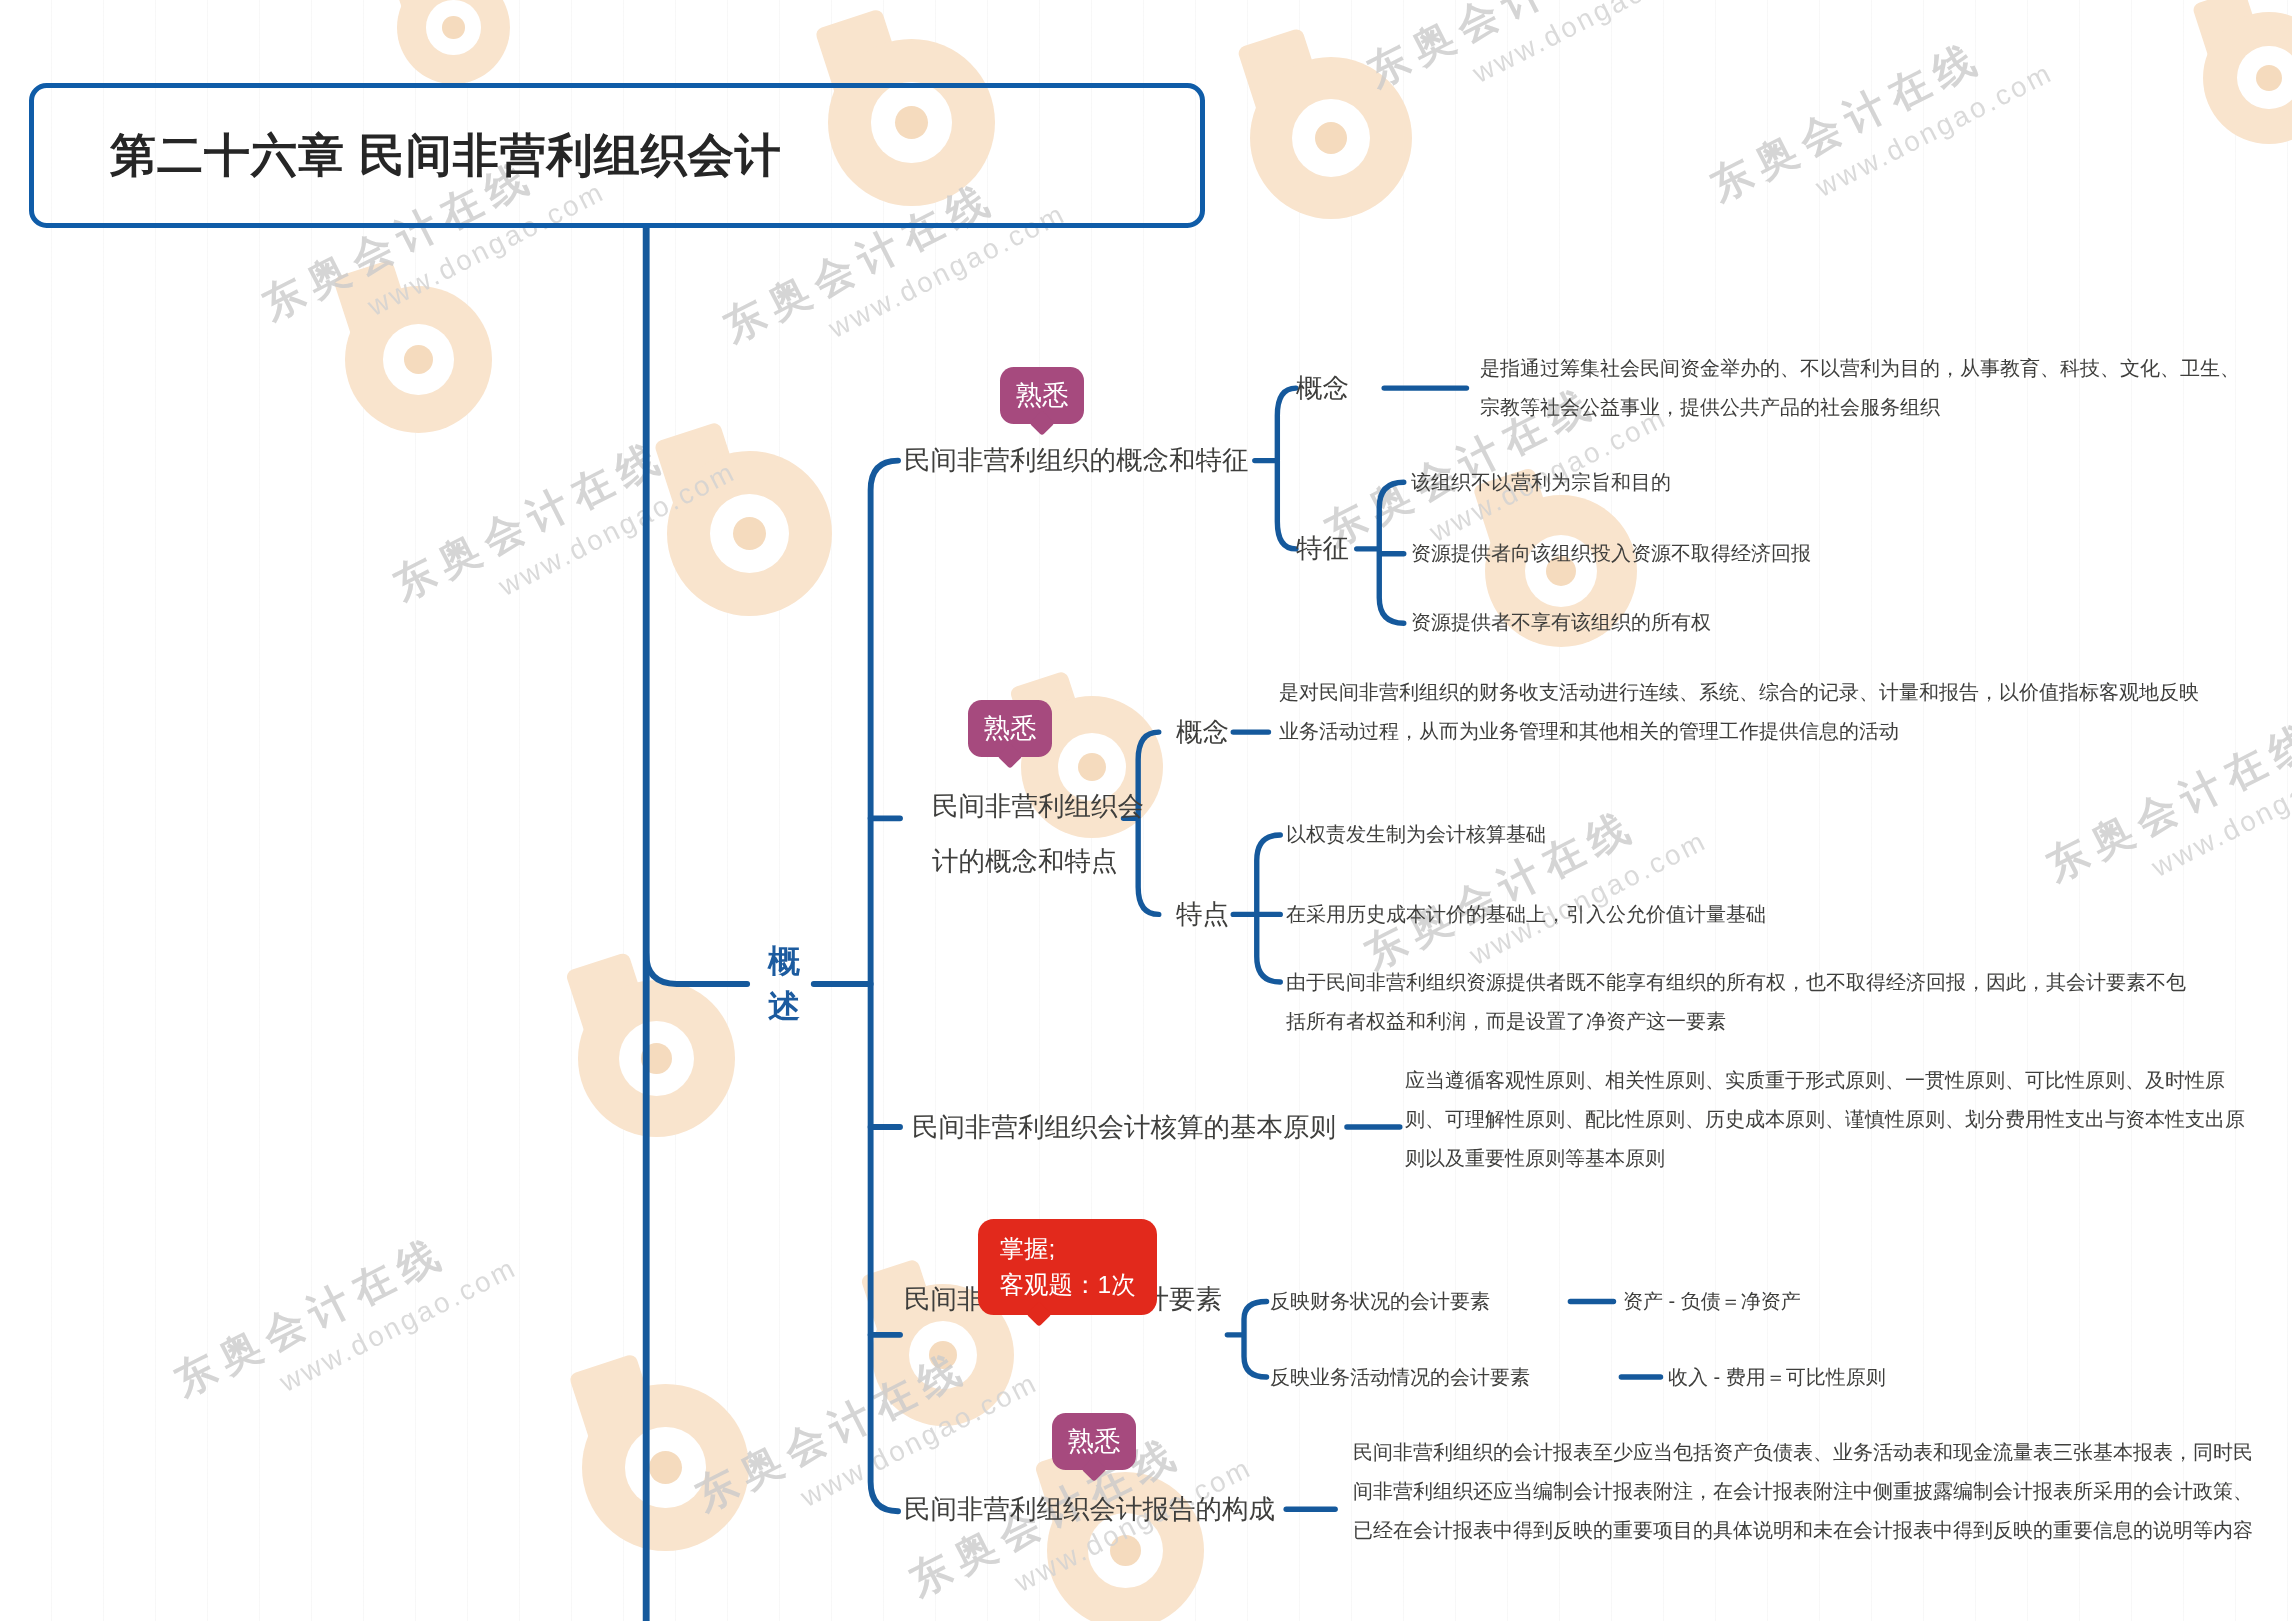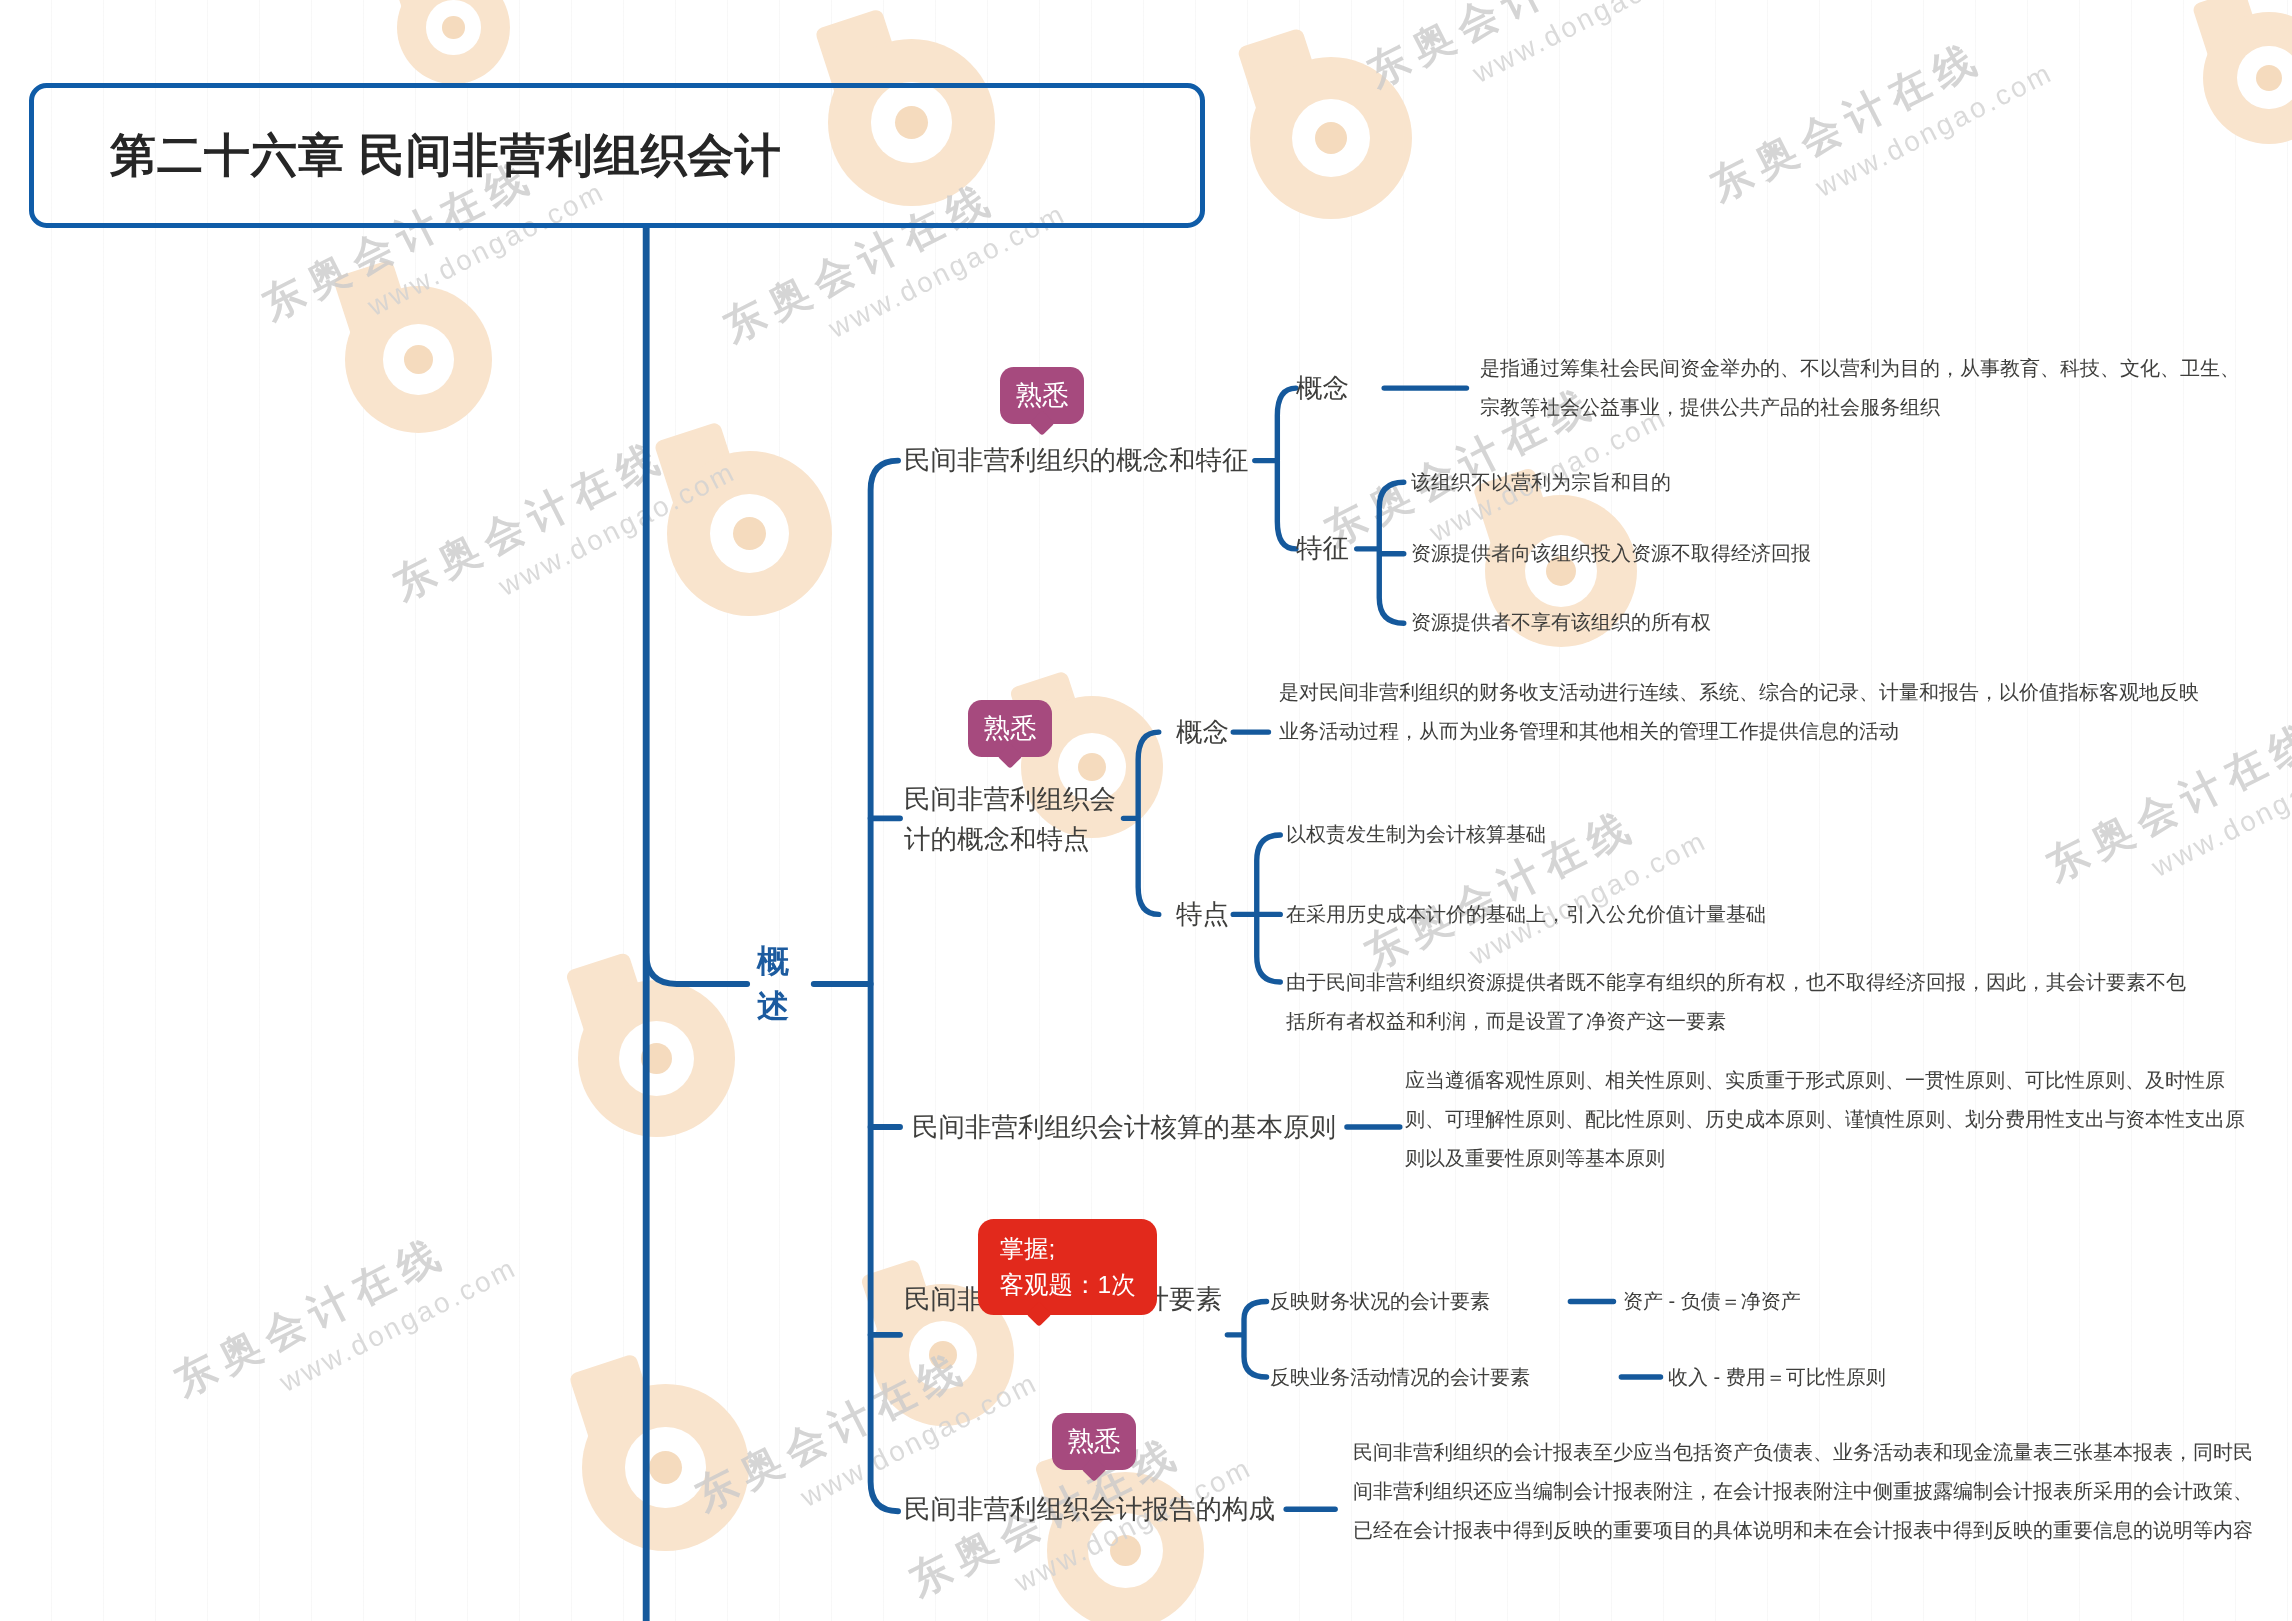--- a/index.html
+++ b/index.html
@@ -31,21 +31,21 @@
   .title-box { position:absolute; left:29px; top:83px; width:1176px; height:145px;
     border:5.9px solid #0f5ca8; border-radius:17.6px; box-sizing:border-box;
     display:flex; align-items:center; padding-left:76px; z-index:3; }
   .title { font-size:46px; font-weight:bold; color:#262626; letter-spacing:1px; white-space:nowrap; }
 
   
   .node { position:absolute; z-index:3; font-size:20px; line-height:39px; white-space:nowrap; }
   .wrap { white-space:normal; }
   .label { font-size:26.5px; }
   .root-node { position:absolute; z-index:3; left:757px; top:939px; width:43px;
-    font-size:32px; font-weight:bold; line-height:45px; color:#1c5b9f; white-space:normal; text-align:left; }
+    font-size:32px; font-weight:bold; line-height:45px; color:#1c5b9f; white-space:normal; text-align:right; }
 
   
   .badge { position:absolute; z-index:4; background:#a64a7e; color:#fff;
     font-size:26.5px; line-height:33px; padding:11.8px 15.7px; border-radius:13.7px; white-space:nowrap; }
   .badge::after { content:''; position:absolute; left:50%; bottom:-7.8px; width:17.6px; height:17.6px;
     background:inherit; transform:translateX(-50%) rotate(45deg); border-radius:2.9px; }
   .badge.red { background:#e2291c; font-size:24.5px; line-height:36px; padding:11.8px 21.6px; border-radius:15.7px; }
   .badge.red::after { left:34%; }
 </style>
 </head>
@@ -204,21 +204,21 @@
   <div class="badge" style="left:1000px;top:367px"><span>熟悉</span></div>
   <div class="node label" style="left:904px;top:441px">民间非营利组织的概念和特征</div>
   <div class="node label" style="left:1296px;top:369px">概念</div>
   <div class="node wrap" style="left:1480px;top:349px;width:776px">是指通过筹集社会民间资金举办的、不以营利为目的，从事教育、科技、文化、卫生、宗教等社会公益事业，提供公共产品的社会服务组织</div>
   <div class="node label" style="left:1296px;top:529px">特征</div>
   <div class="node" style="left:1411px;top:463px">该组织不以营利为宗旨和目的</div>
   <div class="node" style="left:1411px;top:534px">资源提供者向该组织投入资源不取得经济回报</div>
   <div class="node" style="left:1411px;top:603px">资源提供者不享有该组织的所有权</div>
 
   <div class="badge" style="left:968px;top:700px"><span>熟悉</span></div>
-  <div class="node label wrap" style="left:904px;top:779px;width:222px;line-height:40px">民间非营利组织会计的概念和特点</div>
+  <div class="node label wrap" style="left:932px;top:779px;width:222px;line-height:55px">民间非营利组织会计的概念和特点</div>
   <div class="node label" style="left:1176px;top:713px">概念</div>
   <div class="node wrap" style="left:1279px;top:673px;width:923px">是对民间非营利组织的财务收支活动进行连续、系统、综合的记录、计量和报告，以价值指标客观地反映业务活动过程，从而为业务管理和其他相关的管理工作提供信息的活动</div>
   <div class="node label" style="left:1176px;top:895px">特点</div>
   <div class="node" style="left:1286px;top:815px">以权责发生制为会计核算基础</div>
   <div class="node" style="left:1286px;top:895px">在采用历史成本计价的基础上，引入公允价值计量基础</div>
   <div class="node wrap" style="left:1286px;top:963px;width:900px">由于民间非营利组织资源提供者既不能享有组织的所有权，也不取得经济回报，因此，其会计要素不包括所有者权益和利润，而是设置了净资产这一要素</div>
 
   <div class="node label" style="left:912px;top:1108px">民间非营利组织会计核算的基本原则</div>
   <div class="node wrap" style="left:1405px;top:1061px;width:849px">应当遵循客观性原则、相关性原则、实质重于形式原则、一贯性原则、可比性原则、及时性原则、可理解性原则、配比性原则、历史成本原则、谨慎性原则、划分费用性支出与资本性支出原则以及重要性原则等基本原则</div>
 

